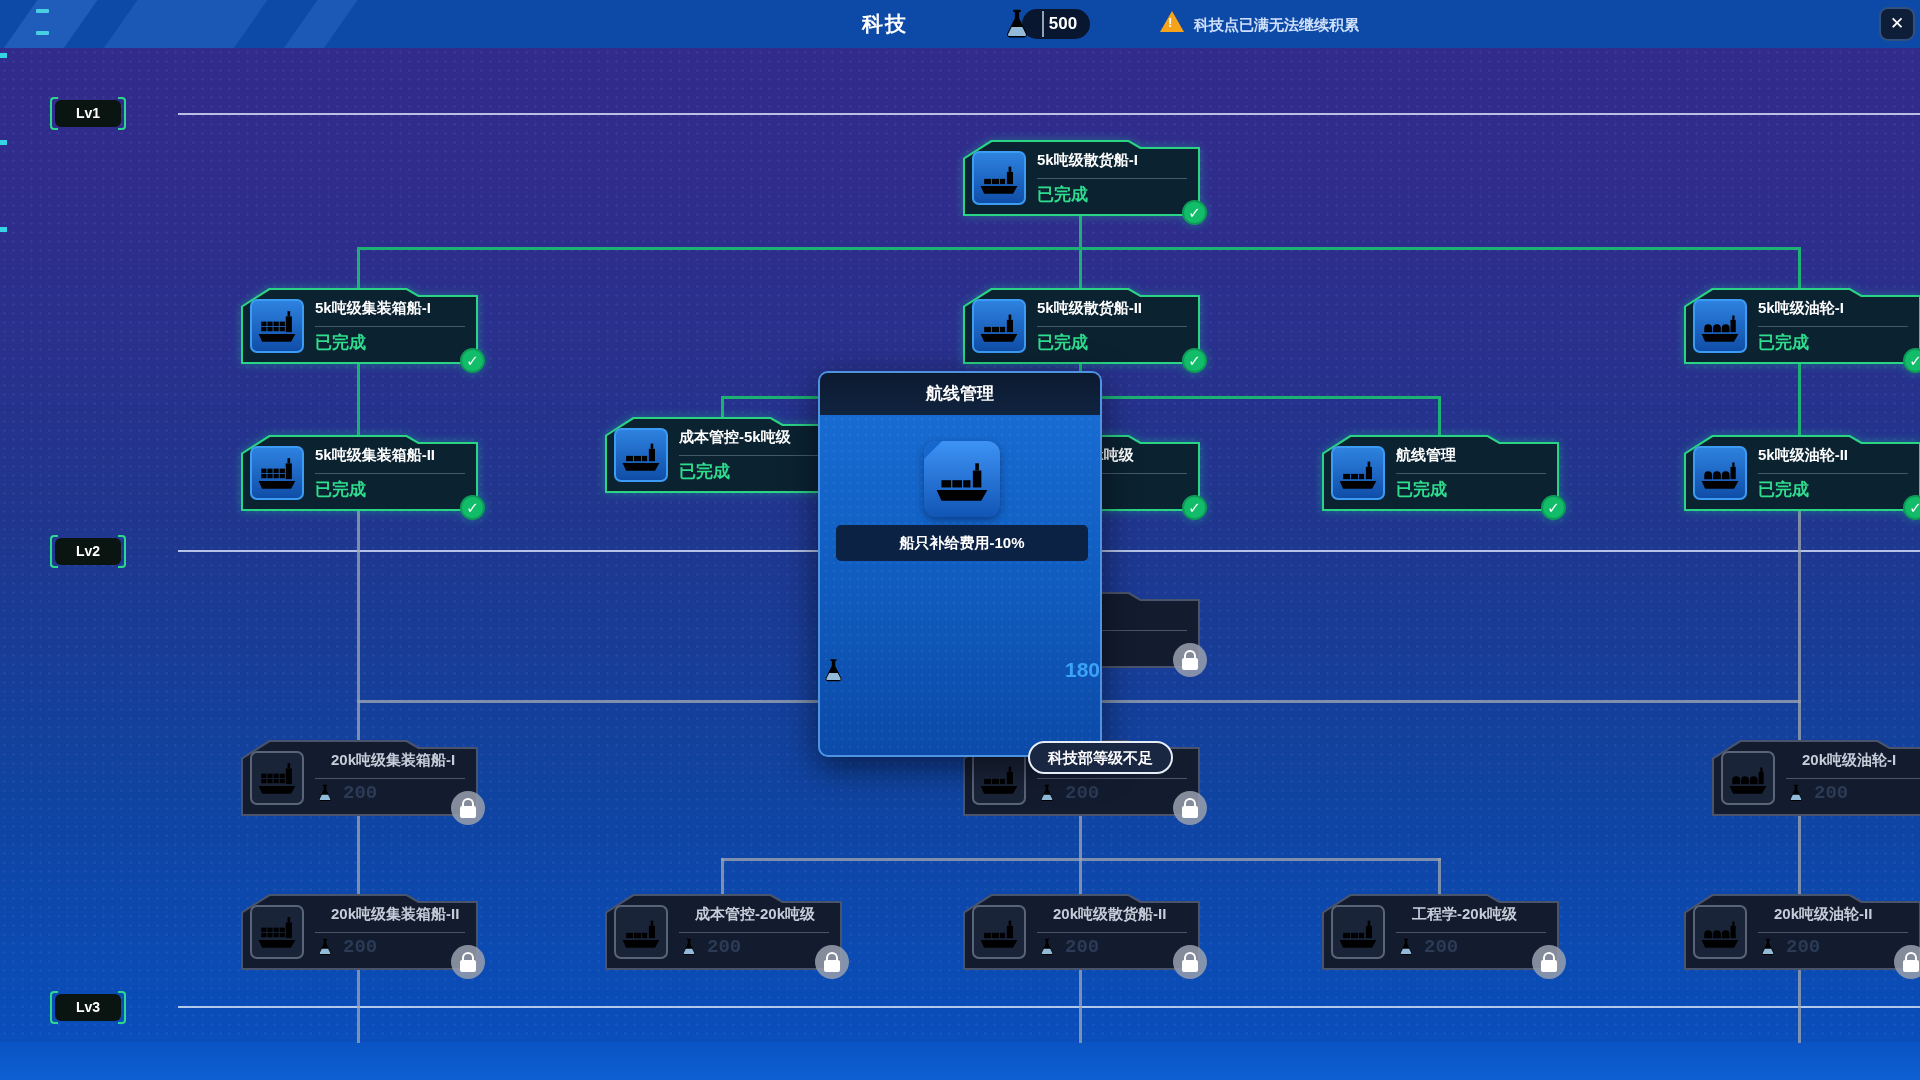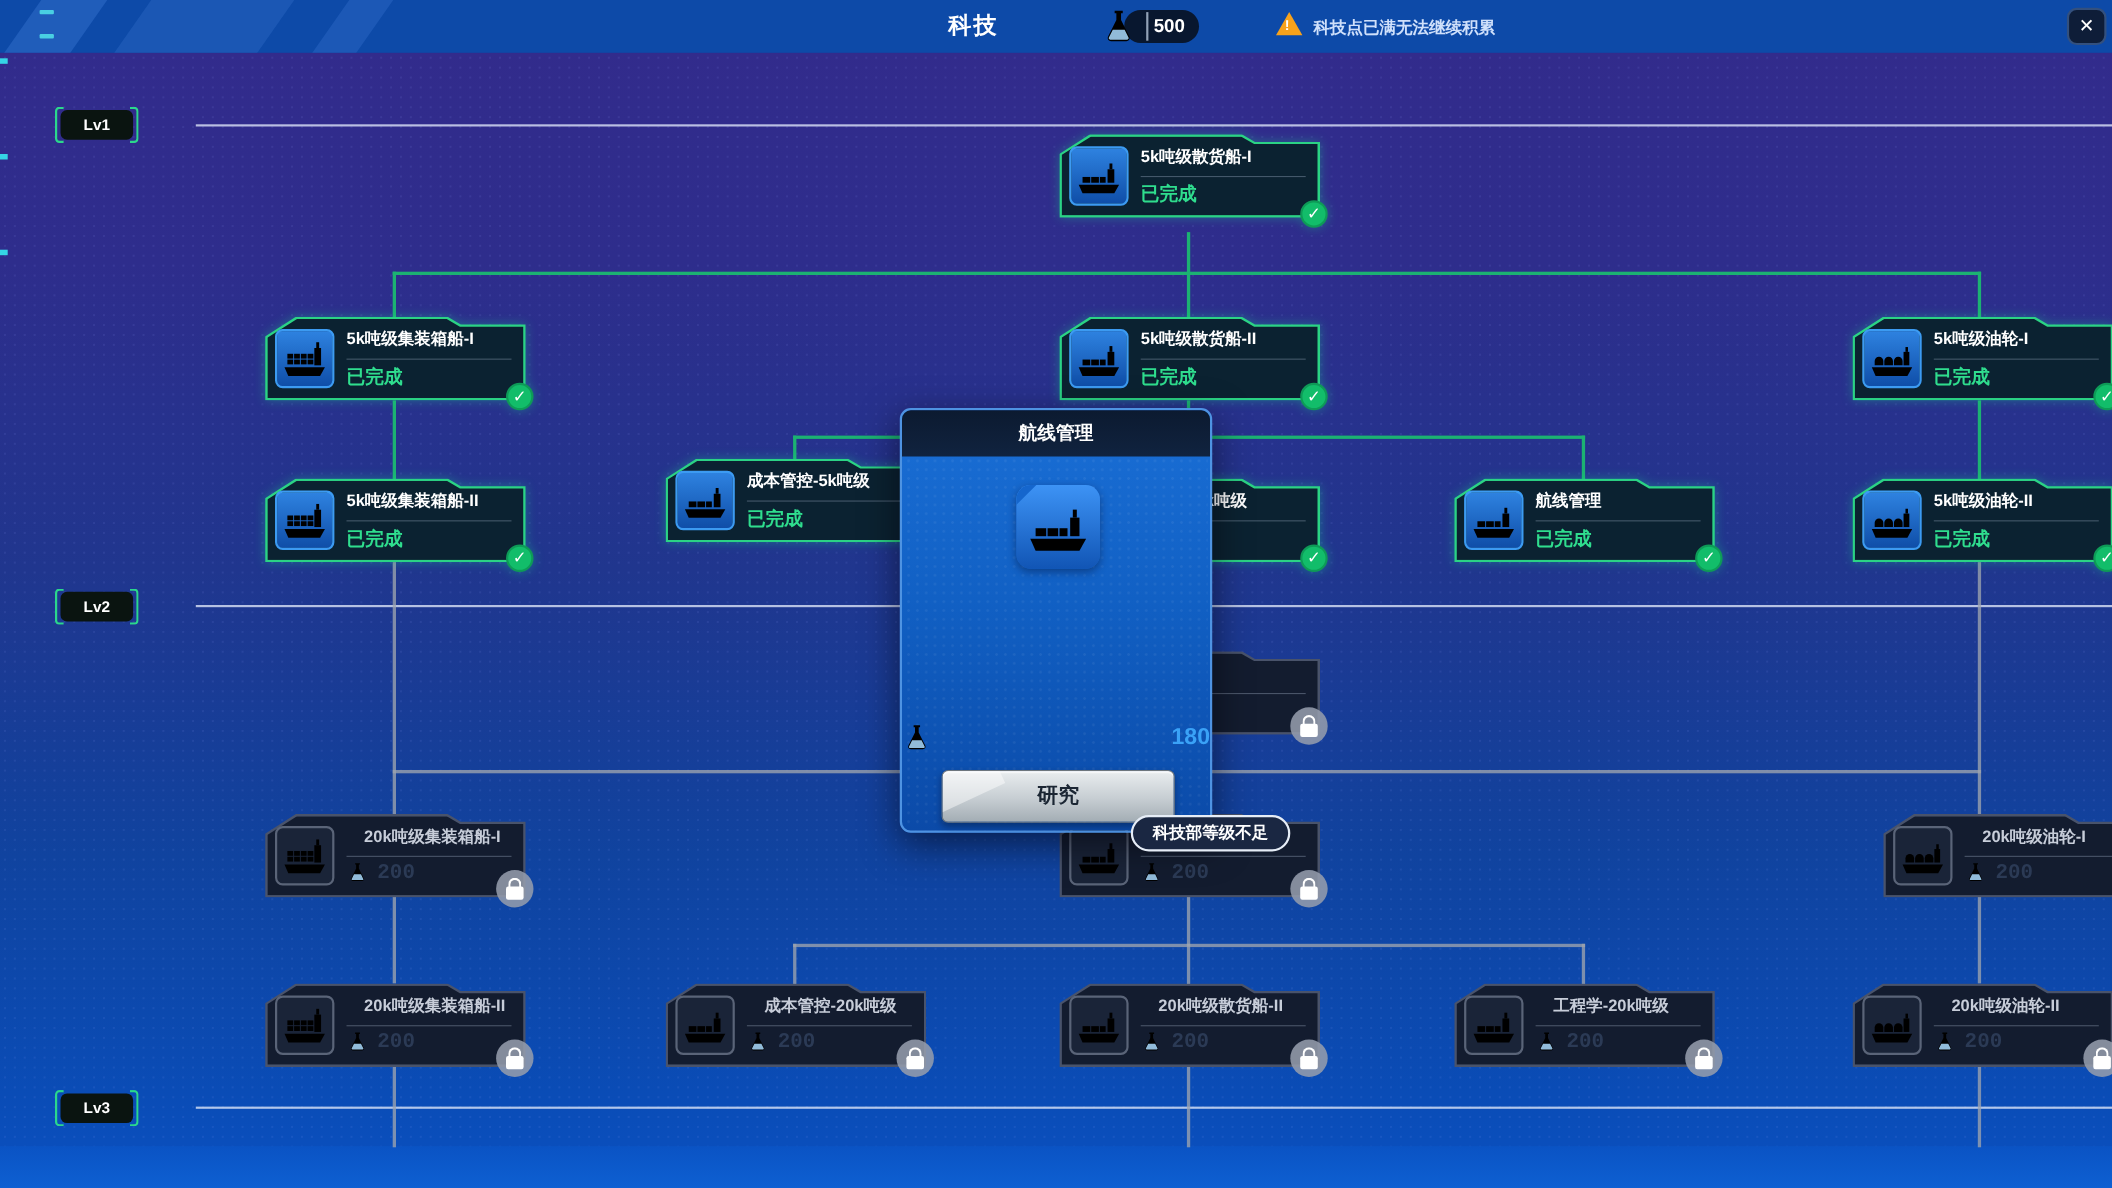--- a/index.html
+++ b/index.html
@@ -201,21 +201,21 @@
   <div class="cx" style="left:1798px;top:970px;width:3px;height:73px"></div>
 
   <div class="lv" style="top:100px"><i class="l"></i><i class="r"></i><span>Lv1</span></div>
   <div class="lv" style="top:538px"><i class="l"></i><i class="r"></i><span>Lv2</span></div>
   <div class="lv" style="top:994px"><i class="l"></i><i class="r"></i><span>Lv3</span></div>
 
   <div class="edge-tick" style="top:53px"></div>
   <div class="edge-tick" style="top:140px"></div>
   <div class="edge-tick" style="top:227px"></div>
 
-  <div class="node done" style="left:963px;top:122px">
+  <div class="node done" style="left:963px;top:140px">
     <div class="n-frame">
         <div class="n-bg"></div>
       </div>
     <div class="n-icon">
         <svg>
           <use href="#sym-bulk"></use>
         </svg>
       </div>
     <div class="n-title">5k吨级散货船-I</div>
     <div class="n-rule"></div>
@@ -528,27 +528,27 @@
   </div>
 
   <div id="popup">
     <div id="popup-header">航线管理</div>
     <div class="dotfill"></div>
     <div id="popup-icon">
         <svg>
           <use href="#sym-bulk"></use>
         </svg>
       </div>
+    <div id="popup-effect">船只补给费用-10%</div>
     <div id="popup-cost">
       <svg>
           <use href="#sym-flask"></use>
         </svg>
       <span>180</span>
     </div>
-    <div id="research-btn"><b>研究</b></div>
   </div>
 
   <div id="tooltip">科技部等级不足</div>
 
   <div id="topbar">
     <div class="streak s1"></div>
     <div class="streak s2"></div>
     <div class="streak s3"></div>
     <div id="menu-dashes">
         <span></span>

